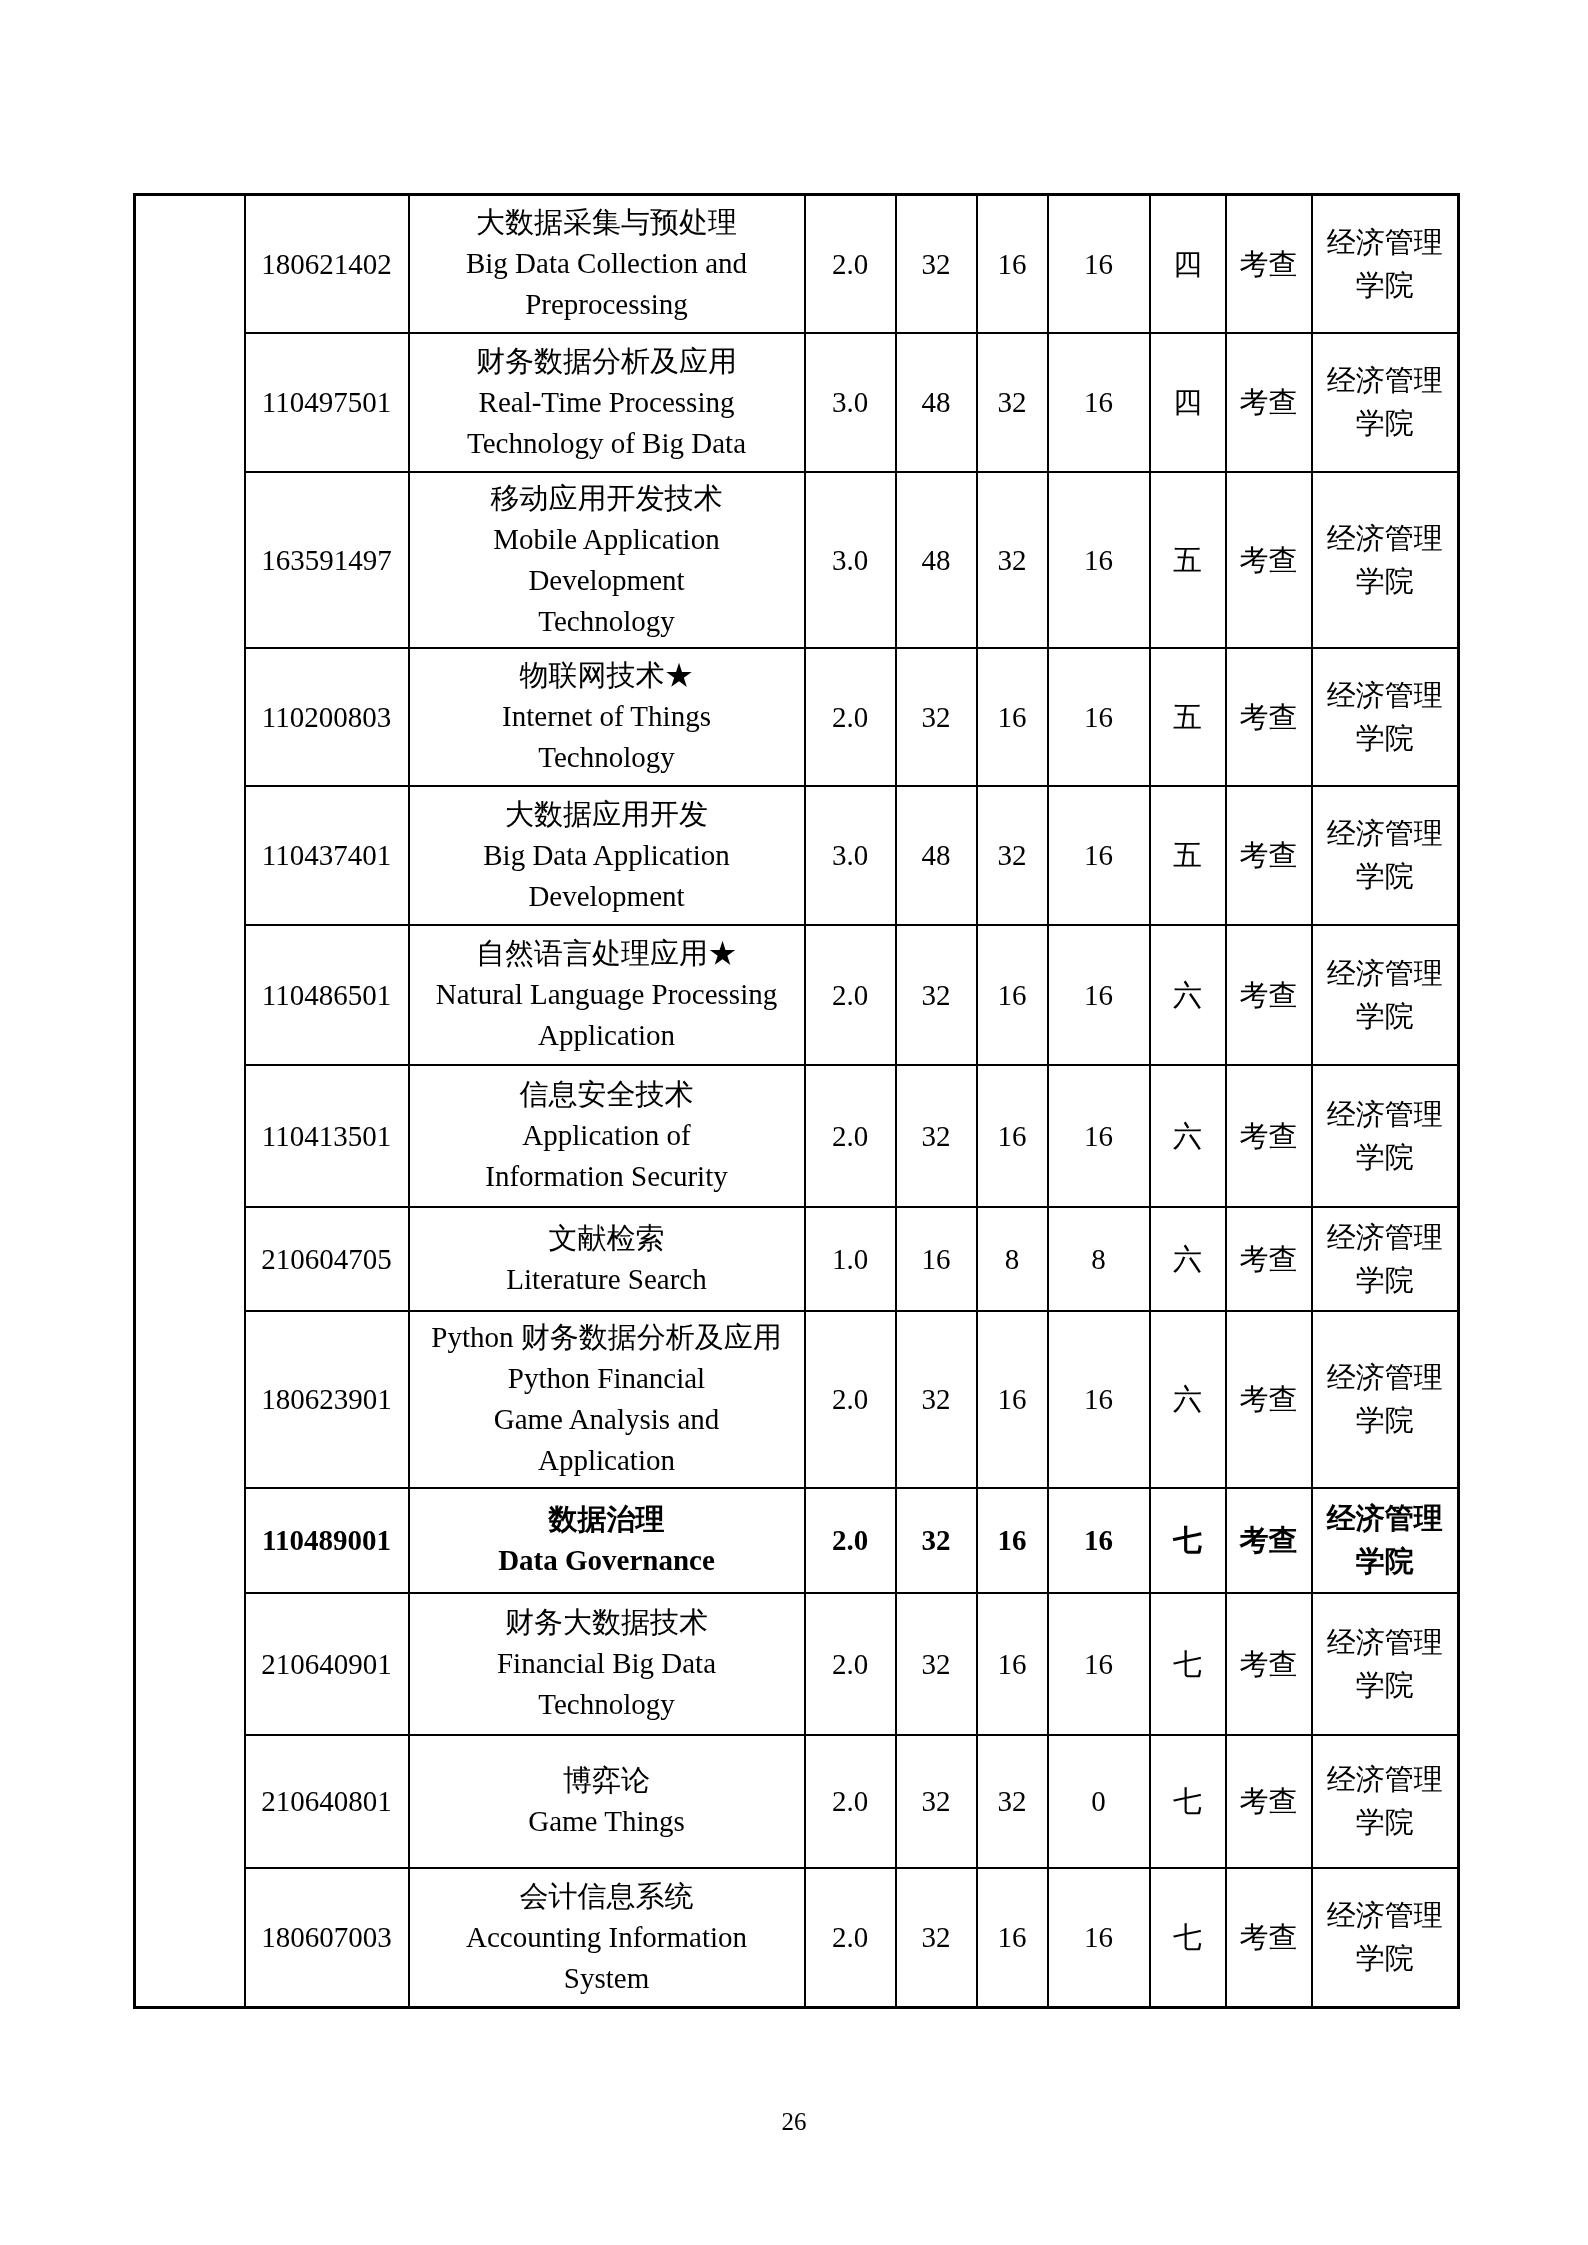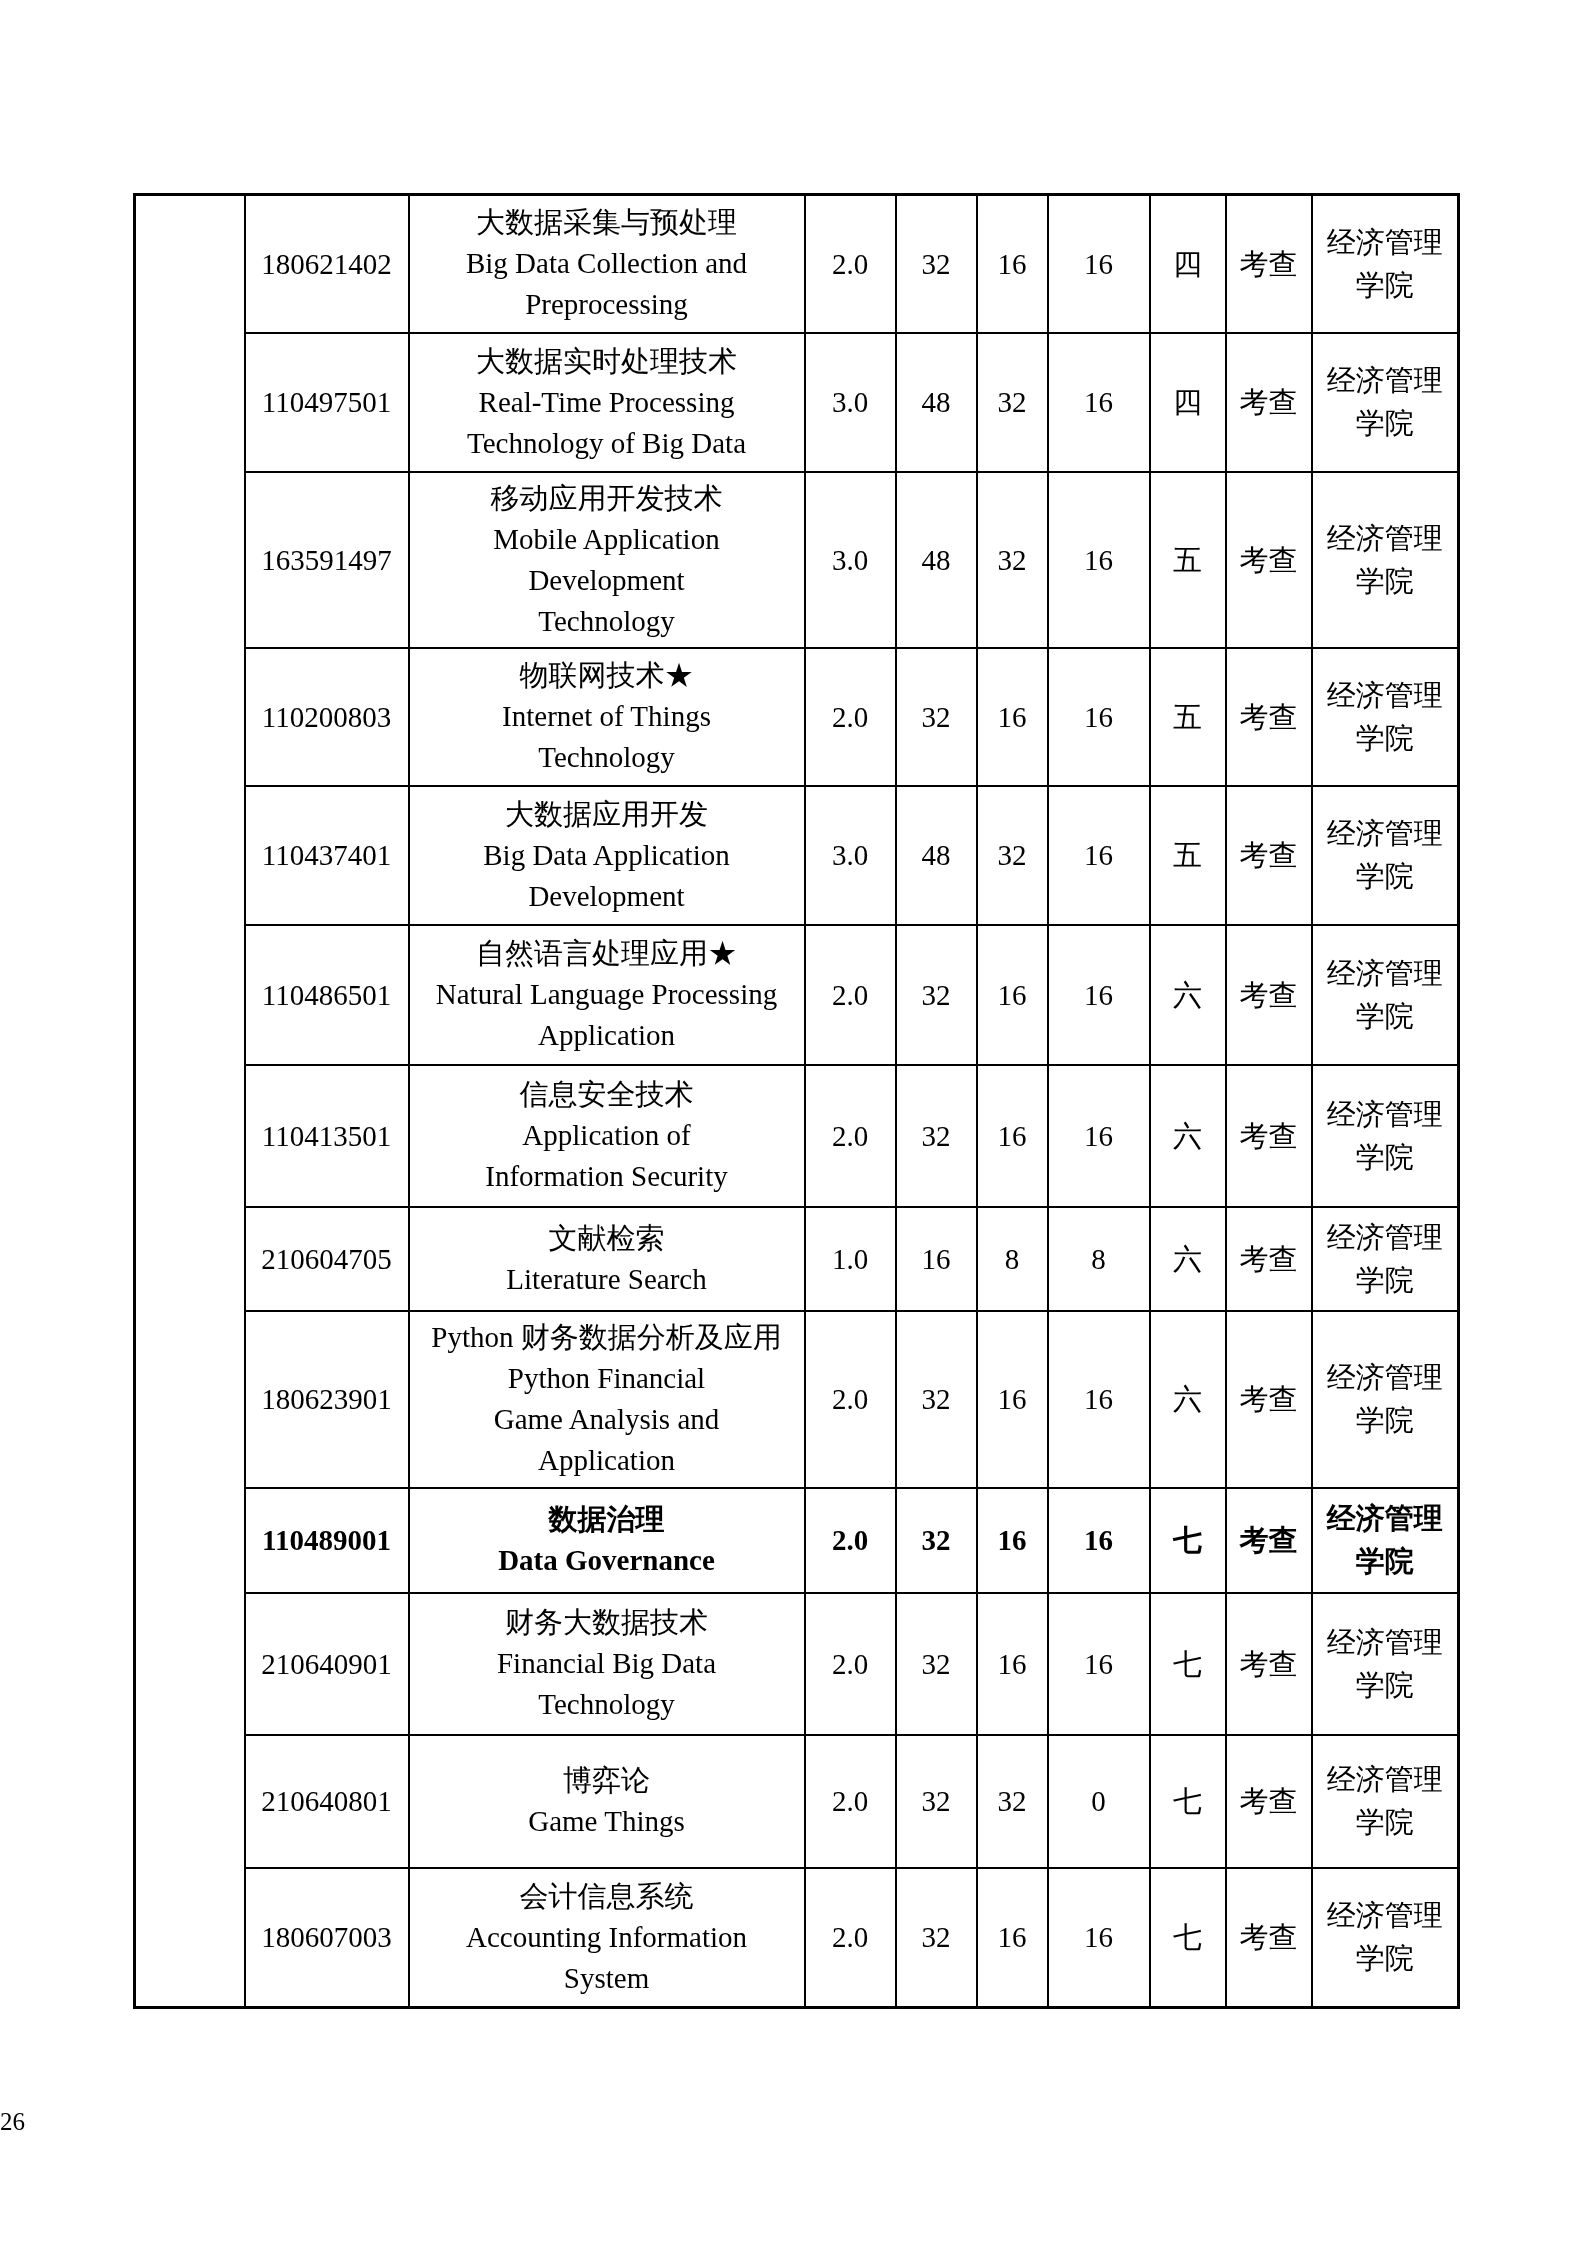--- a/index.html
+++ b/index.html
@@ -56,21 +56,21 @@
   tr.r8  { height: 177px; }
   tr.r9  { height: 105px; font-weight: bold; }
   tr.r10 { height: 142px; }
   tr.r11 { height: 133px; }
   tr.r12 { height: 140px; }
   .page-number {
     position: absolute;
     top: 2108px;
     left: 0;
     width: 100%;
-    text-align: left;
+    text-align: center;
     font-size: 25px;
     color: #000;
   }
 </style>
 </head>
 <body>
 
 <div class="page">
 
   <table class="course-table">
@@ -102,21 +102,21 @@
           <td class="cell-semester">四</td>
           <td class="cell-assess">考查</td>
           <td class="cell-dept">
             <div class="dept-line">经济管理</div>
             <div class="dept-line">学院</div>
           </td>
         </tr>
         <tr class="r1">
           <td class="cell-code">110497501</td>
           <td class="cell-name">
-            <div class="name-line">大数据实时处理技术</div>
+            <div class="name-line">财务数据分析及应用</div>
             <div class="name-line">Real-Time Processing</div>
             <div class="name-line">Technology of Big Data</div>
           </td>
           <td class="cell-credits">3.0</td>
           <td class="cell-total">48</td>
           <td class="cell-lecture">32</td>
           <td class="cell-practice">16</td>
           <td class="cell-semester">四</td>
           <td class="cell-assess">考查</td>
           <td class="cell-dept">

